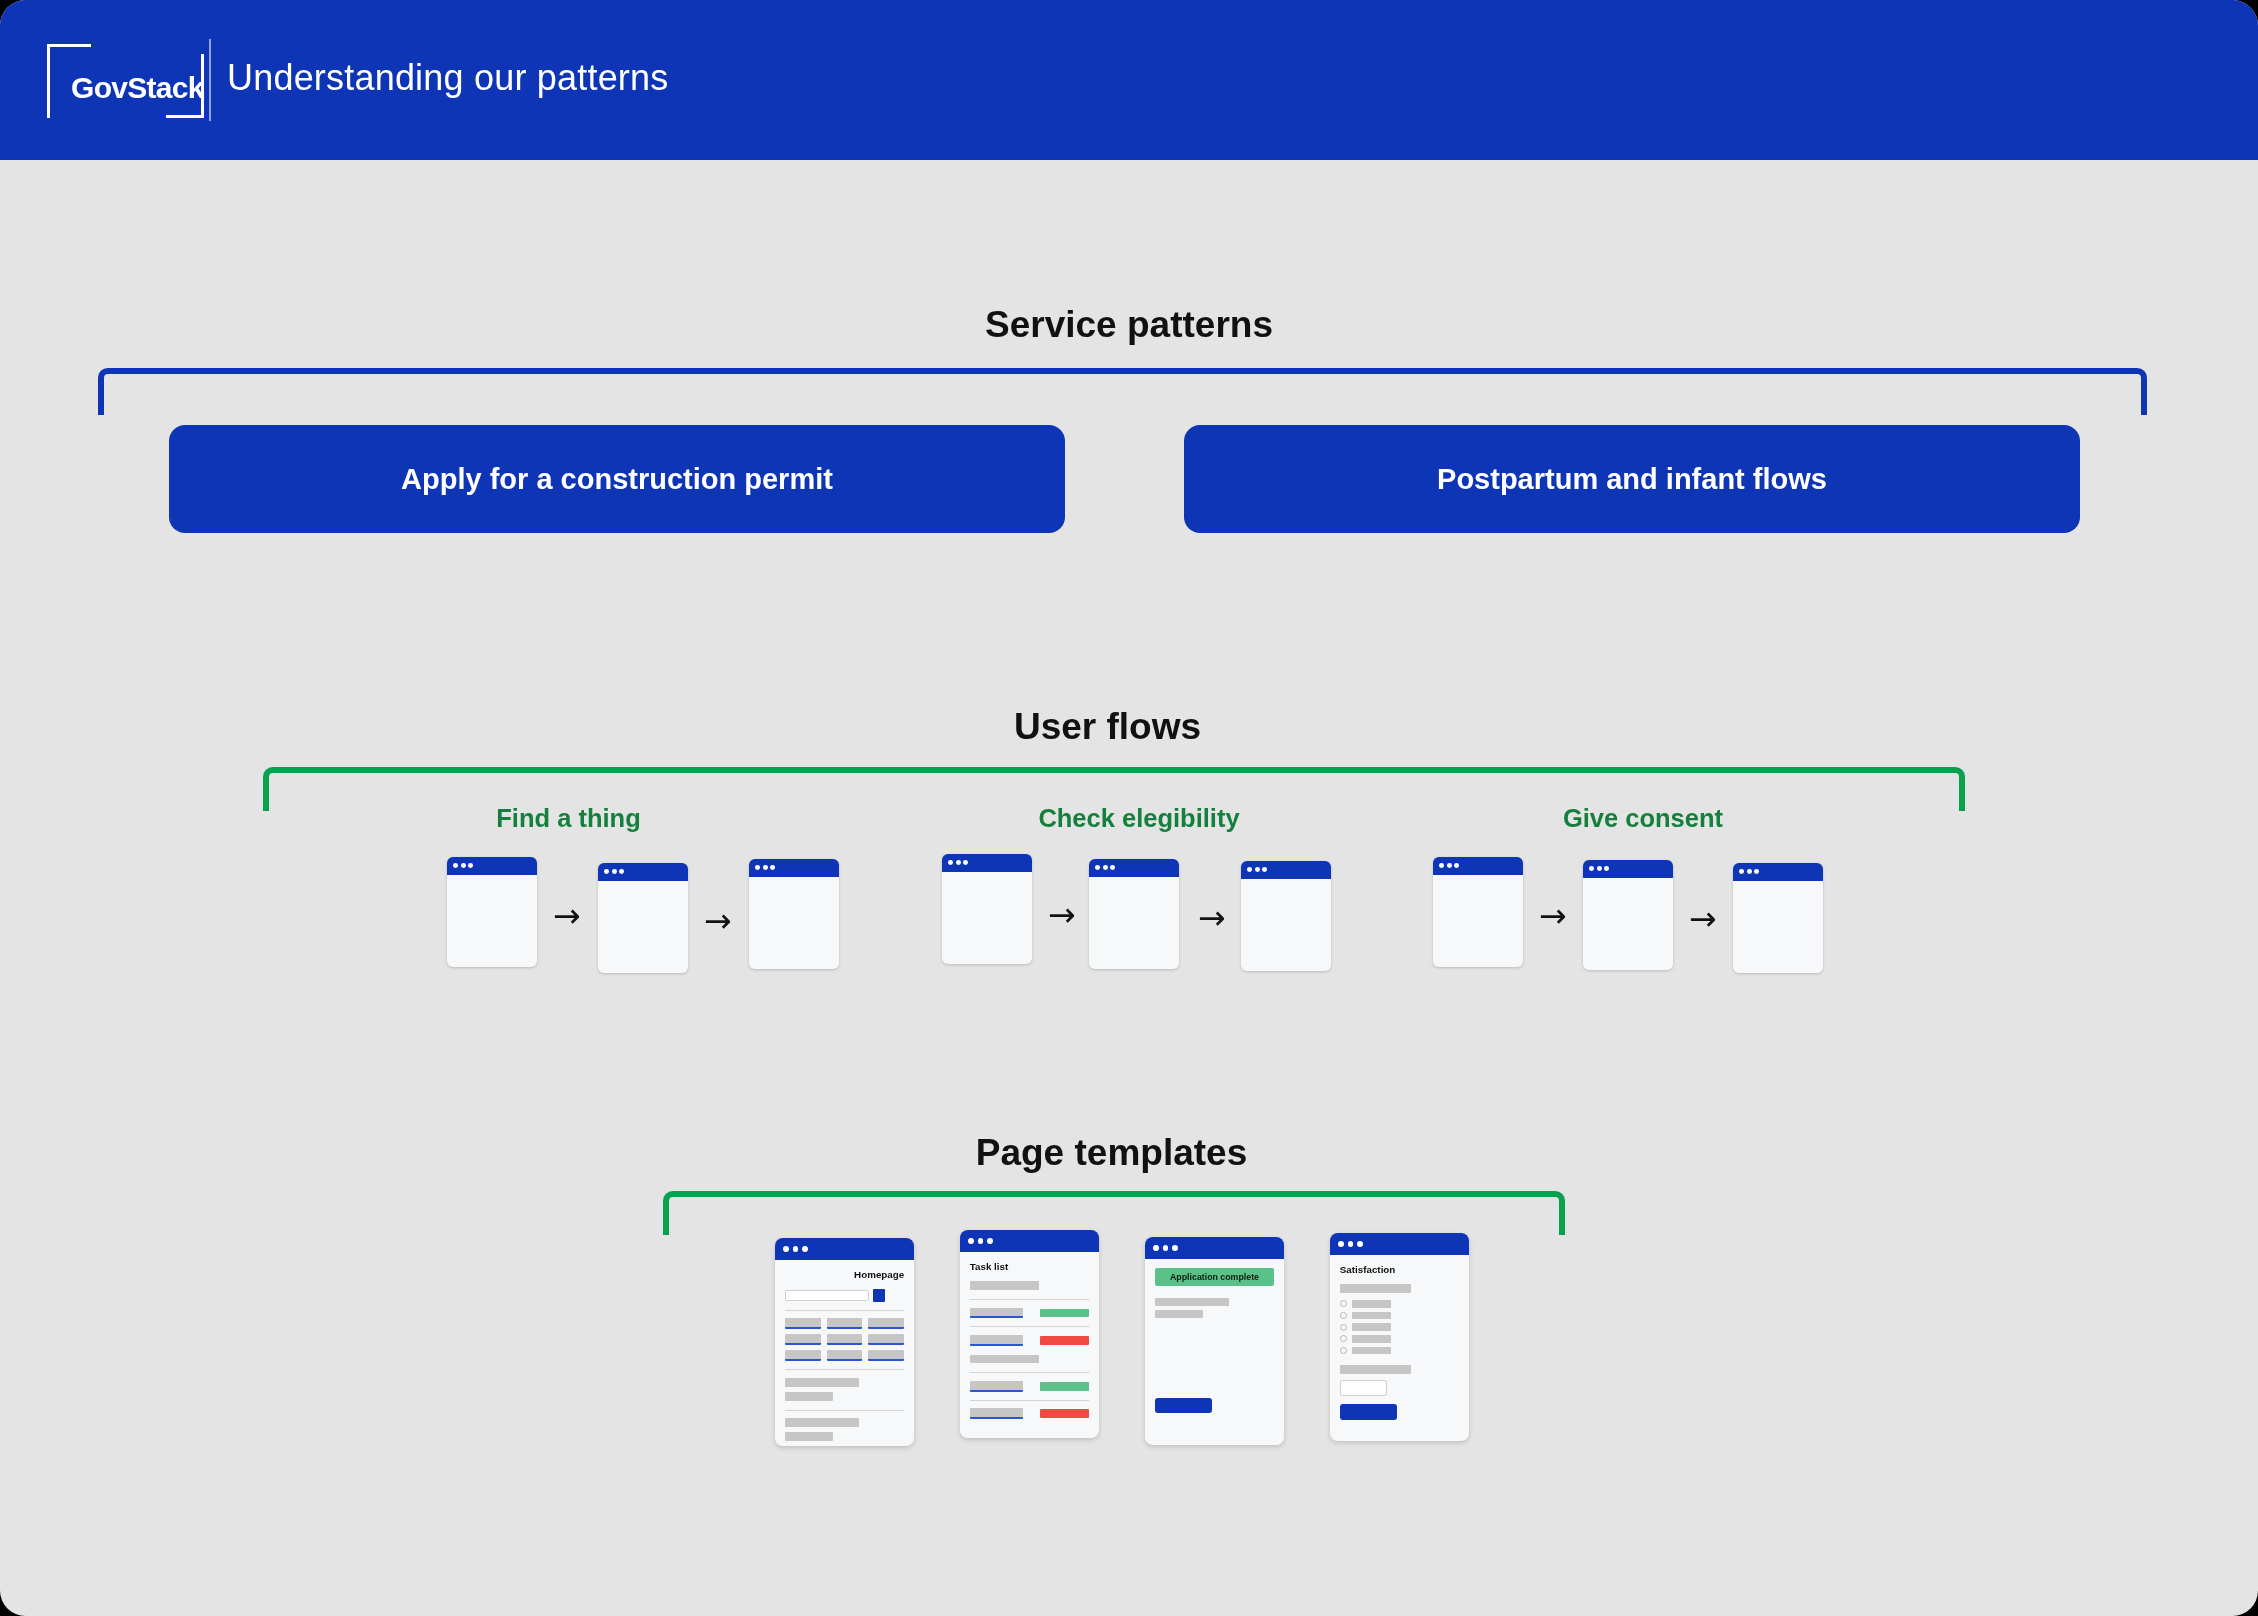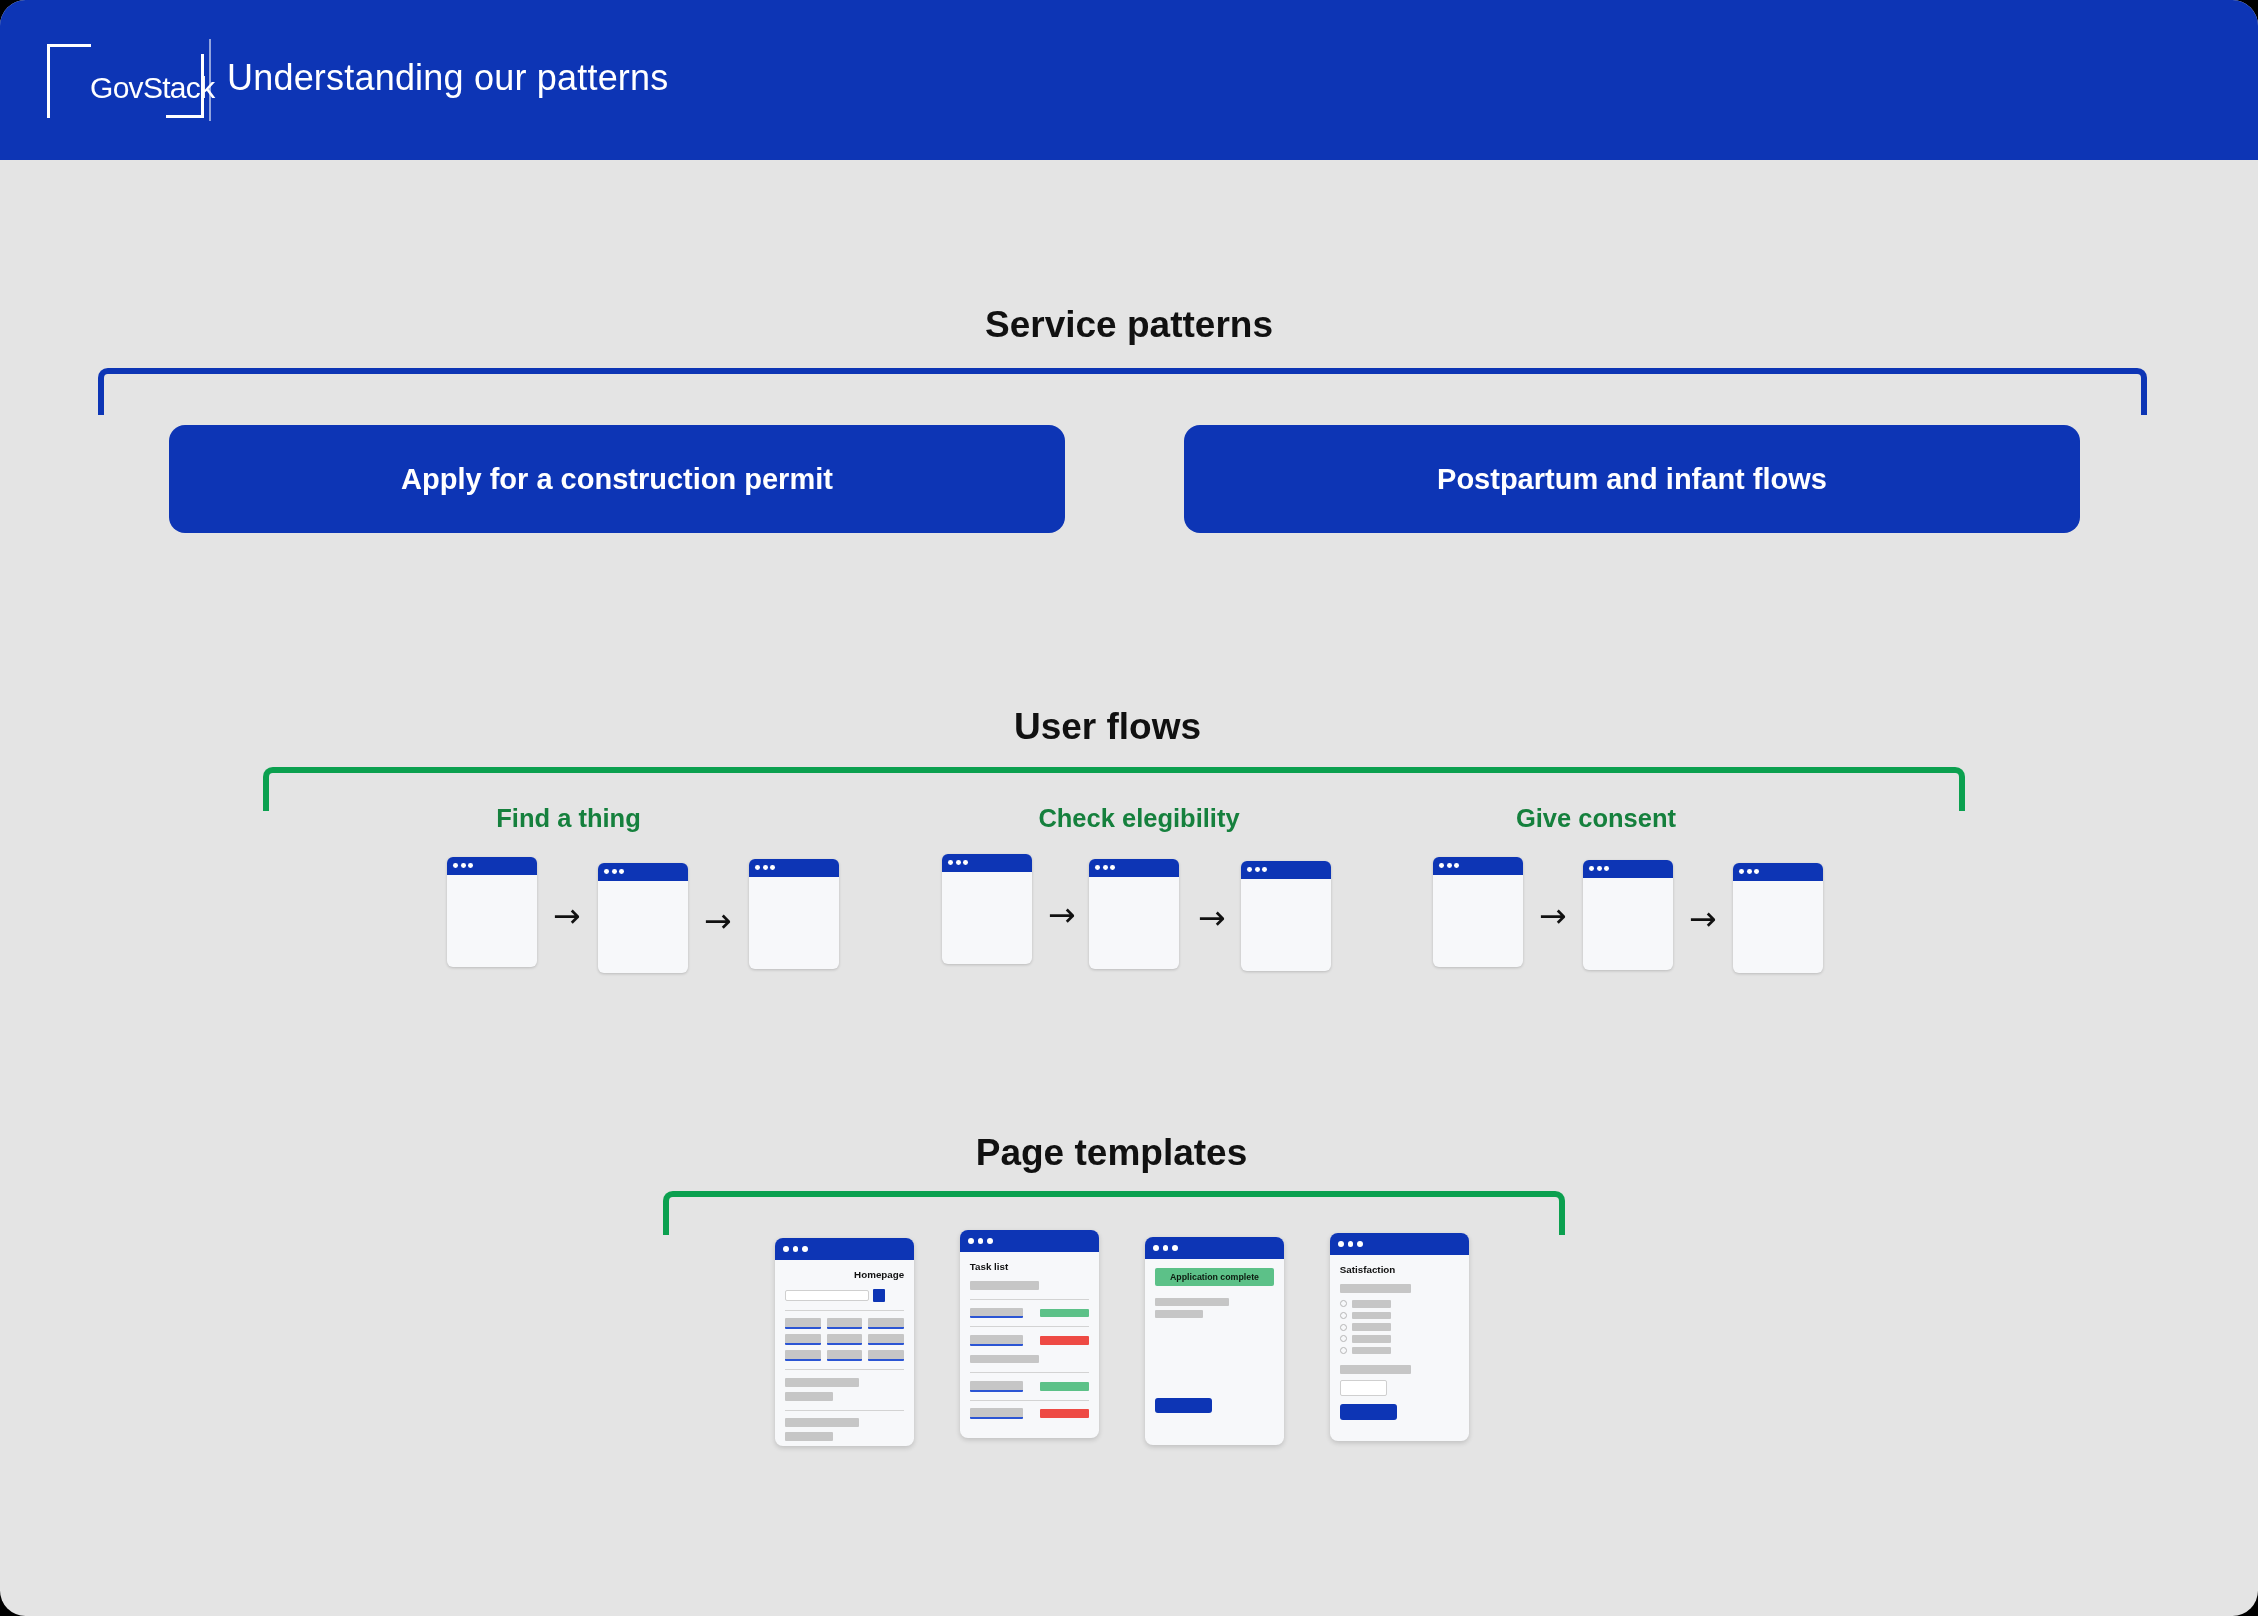--- a/index.html
+++ b/index.html
@@ -49,25 +49,25 @@
     width: 41px; height: 71px;
     border-width: 3.9px 0 0 3.9px;
   }
   .logo-bracket.right {
     right: 0; bottom: 0;
     width: 35px; height: 61px;
     border-width: 0 3.9px 3.9px 0;
   }
   #logo-text {
     position: absolute;
-    left: 43px;
+    left: 24px;
     top: 27.4px;
     color: #ffffff;
     font-size: 30px;
-    font-weight: 400;
+    font-weight: 700;
     letter-spacing: -0.7px;
     white-space: nowrap;
   }
   #header-divider {
     position: absolute;
     left: 209px;
     top: 39px;
     width: 2px;
     height: 82px;
     background: rgba(255,255,255,0.55);
@@ -295,21 +295,21 @@
   <div class="pattern-button" style="left:169px; top:425px; width:896px; height:108px;">Apply for a construction permit</div>
 
   <div class="pattern-button" style="left:1184px; top:425px; width:896px; height:108px;">Postpartum and infant flows</div>
 
   <div class="section-title" style="left:0; top:706px; width:2215px;">User flows</div>
 
   <div class="bracket green" style="left:263px; top:767px; width:1702px; height:44px;"></div>
 
   <div class="flow-label" style="left:441px; top:804px; width:255px;">Find a thing</div>
   <div class="flow-label" style="left:1002px; top:804px; width:274px;">Check elegibility</div>
-  <div class="flow-label" style="left:1459px; top:804px; width:274px;">Give consent</div>
+  <div class="flow-label" style="left:1506px; top:804px; width:274px;">Give consent</div>
 
   <div class="flow-card" style="left:447px; top:857px;">
     <div class="titlebar">
       <span class="dot"></span>
       <span class="dot"></span>
       <span class="dot"></span>
     </div>
   </div>
   <div class="flow-arrow" style="left:553px; top:899px;">→</div>
   <div class="flow-card" style="left:598px; top:863px;">

